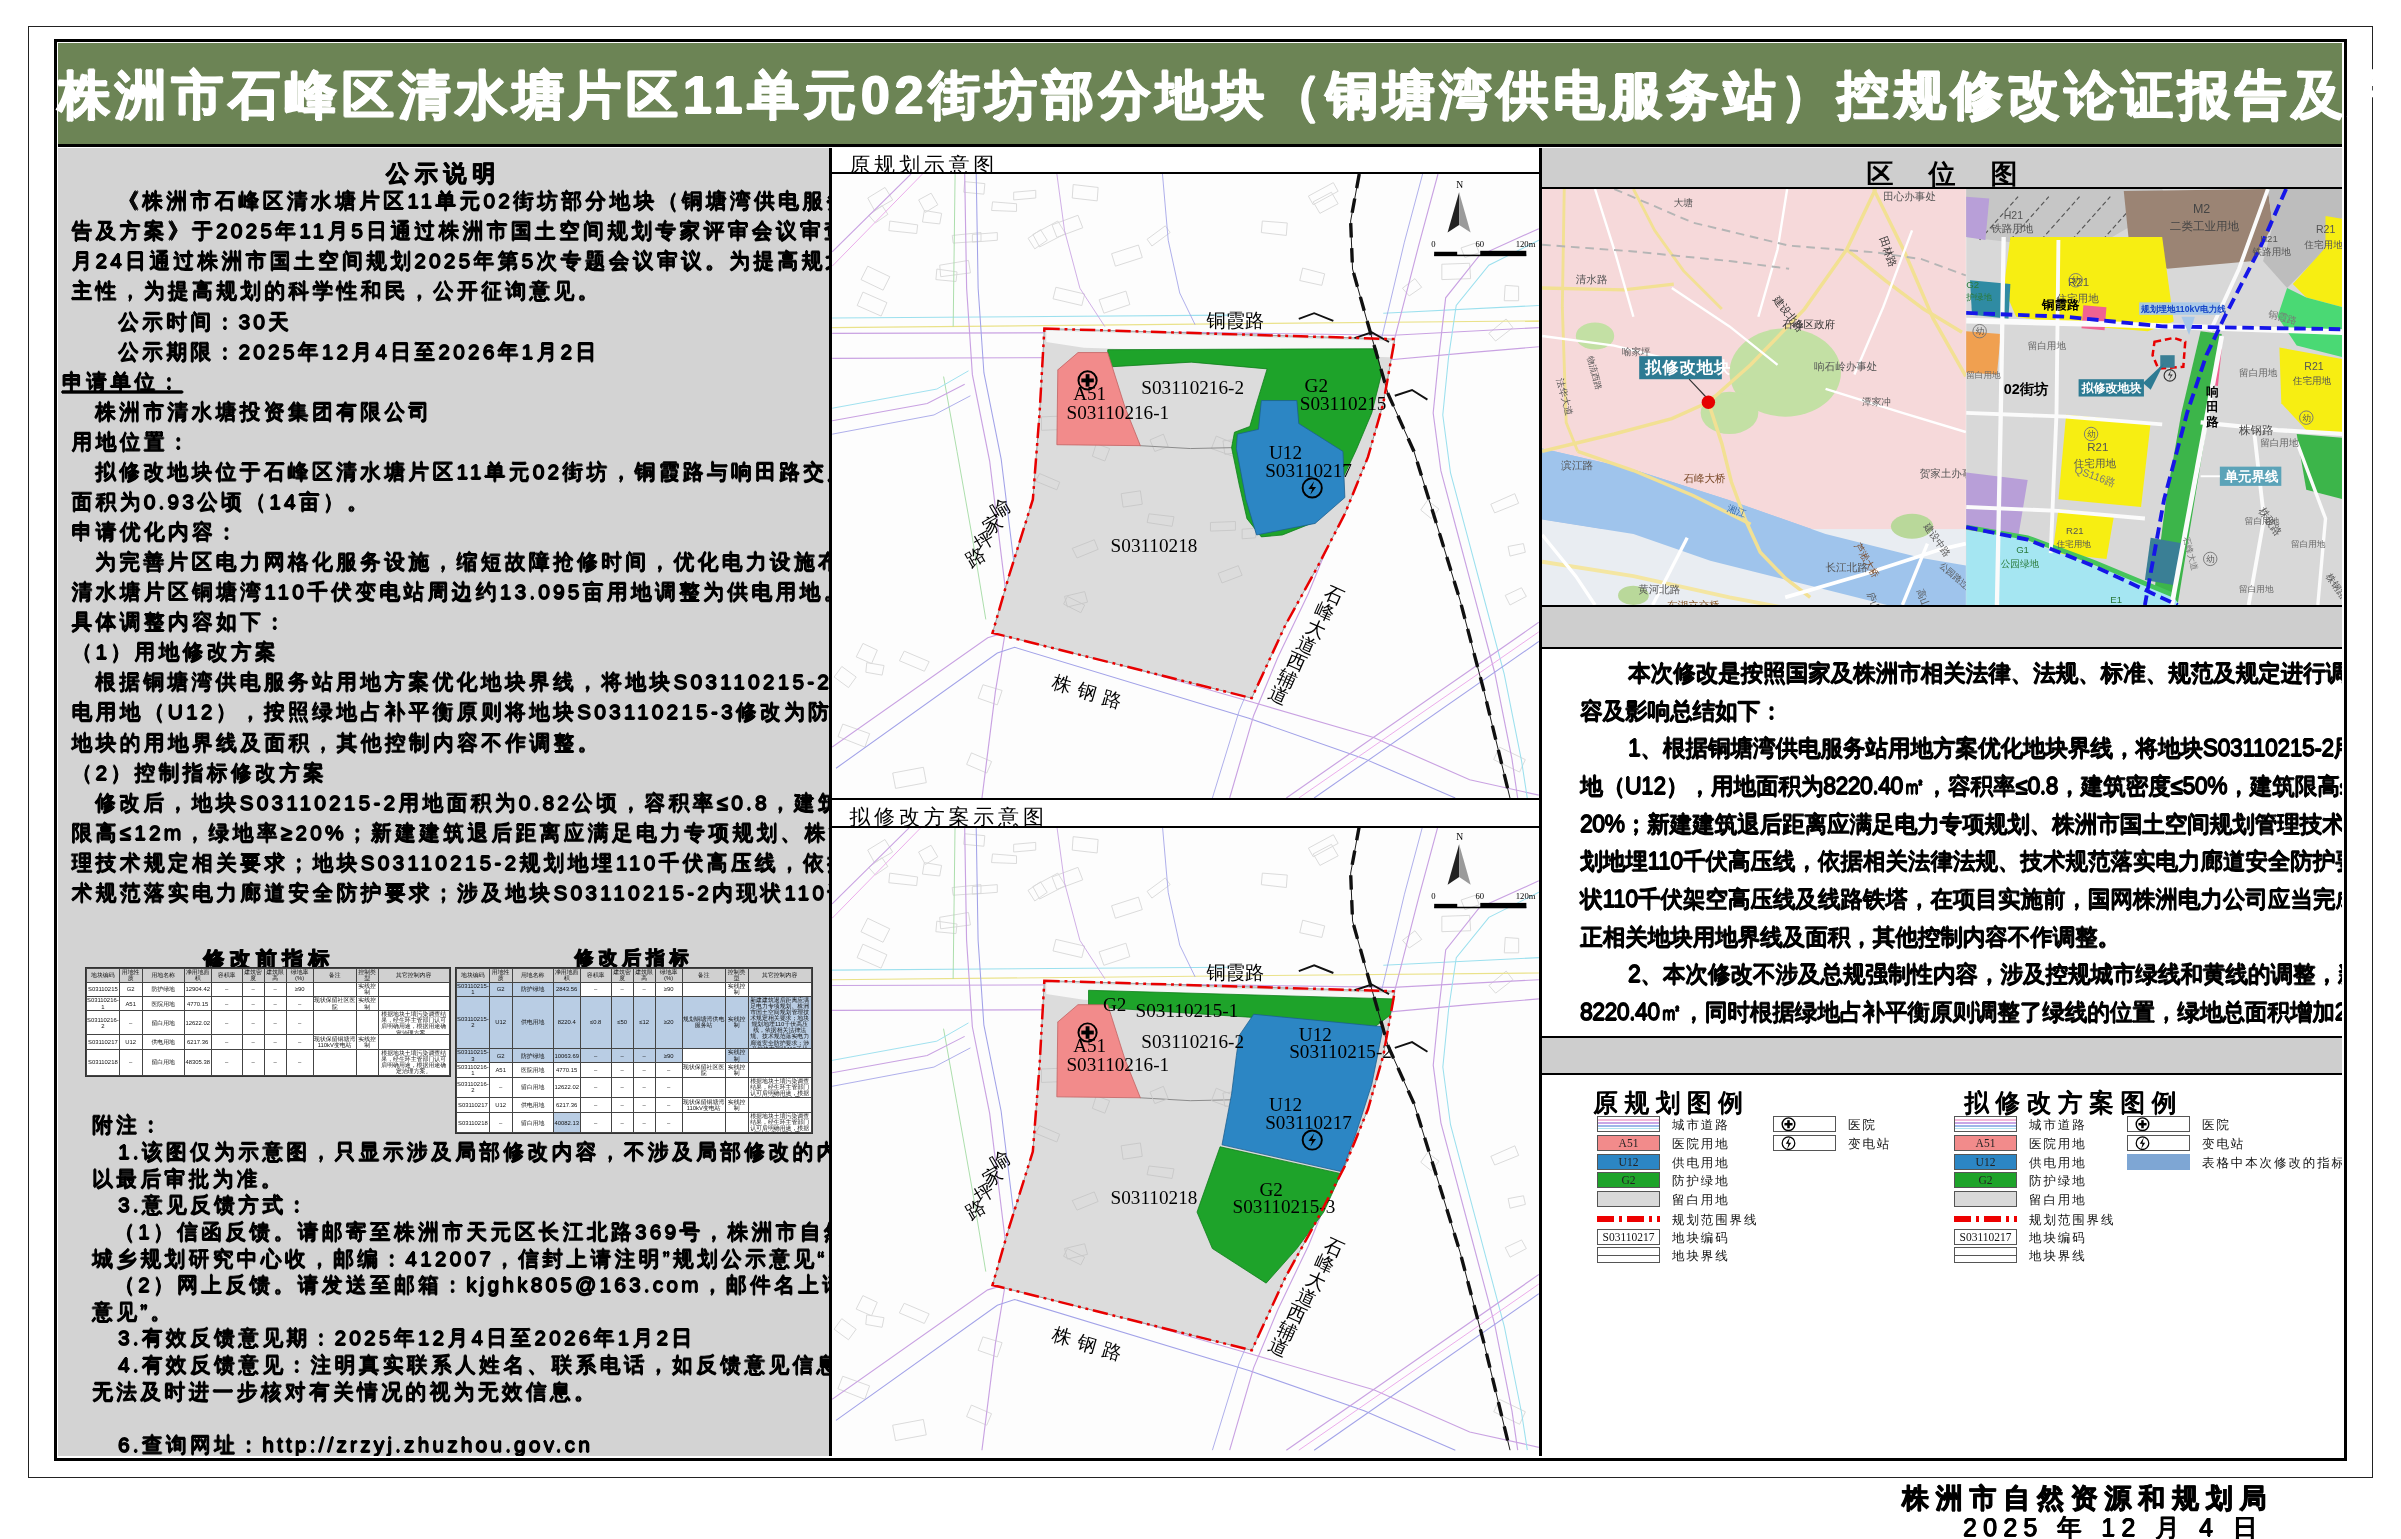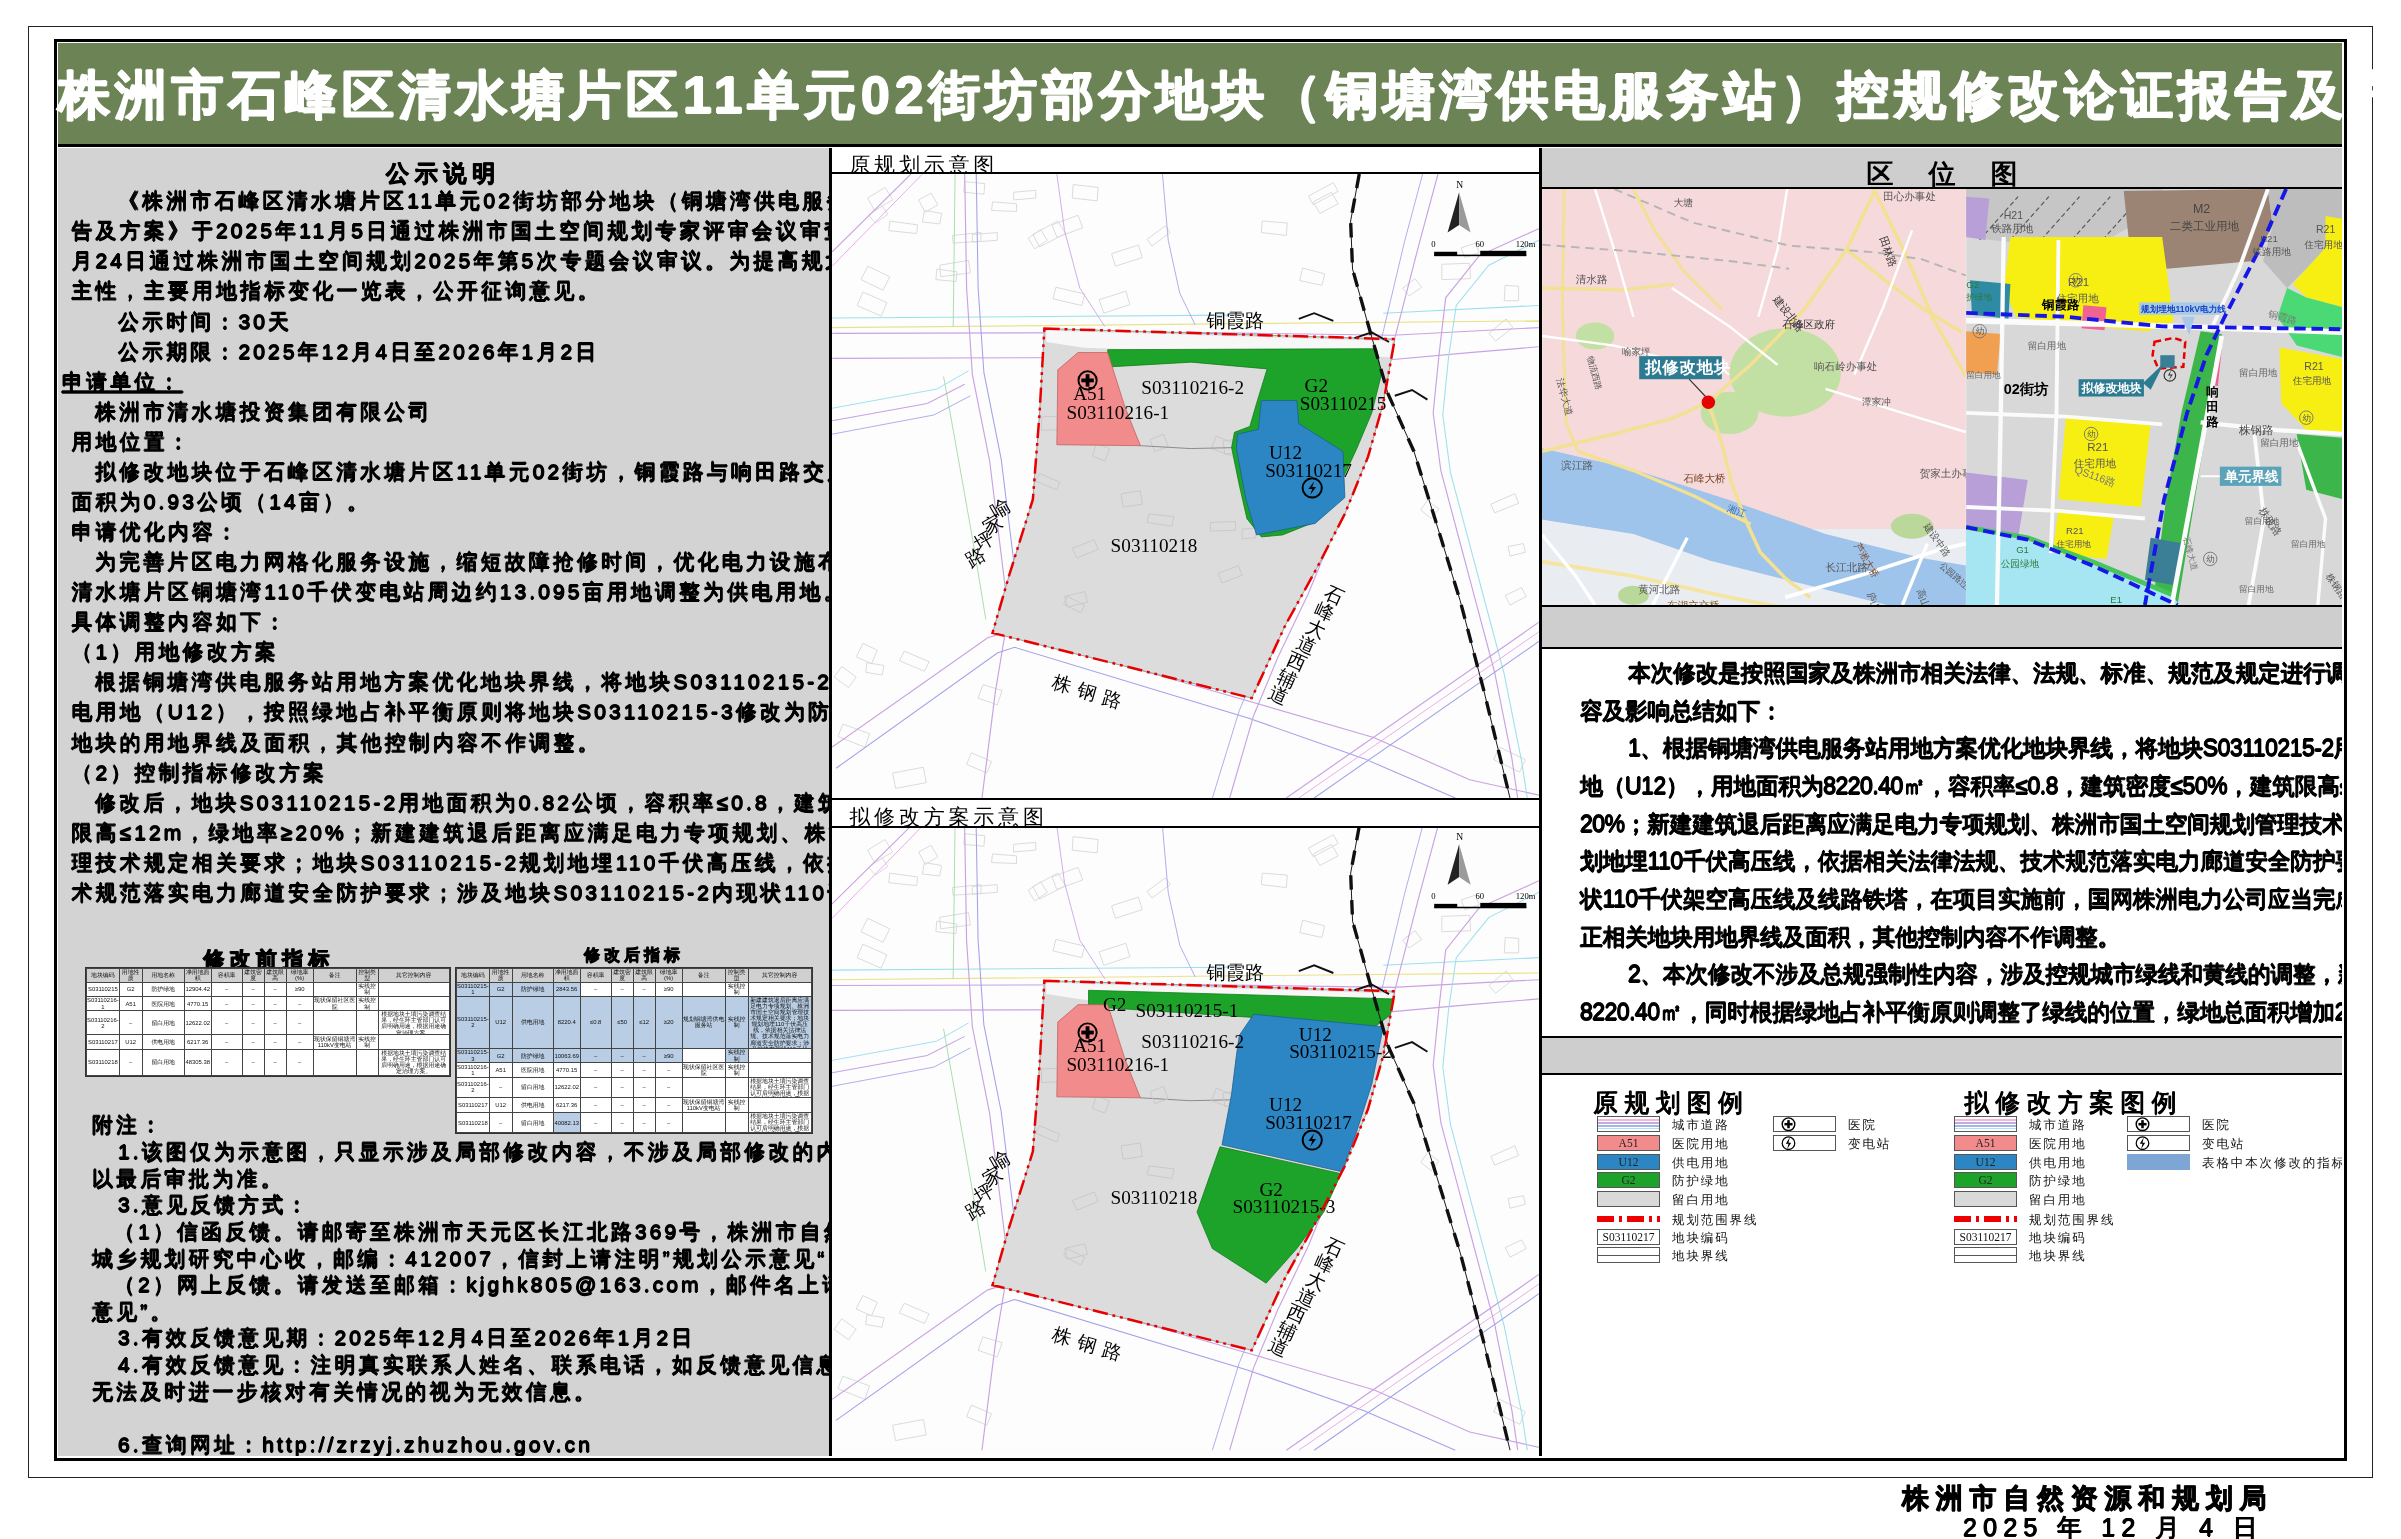--- a/index.html
+++ b/index.html
@@ -24,21 +24,21 @@
 
 <div class="abs" style="left:58px;top:61px;width:2284px;text-align:center;font-size:52px;font-weight:bold;color:#fff;letter-spacing:4.8px;white-space:pre;text-shadow:0.9px 0 #fff,-0.9px 0 #fff,0 0.9px #fff,0 -0.9px #fff;">株洲市石峰区清水塘片区11单元02街坊部分地块（铜塘湾供电服务站）控规修改论证报告及方案征询意见公示</div>
 
 <div class="abs" style="left:58px;top:148px;width:771px;height:1308px;background:#d3d3d3;overflow:hidden;">
 
 <div class="abs cjk" style="left:0px;top:9.6px;width:771px;text-align:center;font-size:23px;font-weight:bold;">公示说明</div>
 
 <div class="ln" style="left:60px;top:42px;">《株洲市石峰区清水塘片区11单元02街坊部分地块（铜塘湾供电服务站）控规修改论证报</div>
 <div class="ln" style="left:13.4px;top:72px;">告及方案》于2025年11月5日通过株洲市国土空间规划专家评审会议审查，2025年11</div>
 <div class="ln" style="left:13.4px;top:102px;">月24日通过株洲市国土空间规划2025年第5次专题会议审议。为提高规划的科学性和民</div>
-<div class="ln" style="left:13.4px;top:132px;">主性，主要用地指标变化一览表，公开征询意见。</div>
+<div class="ln" style="left:13.4px;top:132px;">主性，为提高规划的科学性和民，公开征询意见。</div>
 <div class="ln" style="left:60px;top:163px;">公示时间：30天</div>
 <div class="ln" style="left:60px;top:193px;">公示期限：2025年12月4日至2026年1月2日</div>
 <div class="ln" style="left:4px;top:223px;text-decoration:underline;">申请单位：</div>
 <div class="ln" style="left:37px;top:253px;">株洲市清水塘投资集团有限公司</div>
 <div class="ln" style="left:13.4px;top:283px;">用地位置：</div>
 <div class="ln" style="left:37px;top:313px;">拟修改地块位于石峰区清水塘片区11单元02街坊，铜霞路与响田路交叉口西南侧，用地</div>
 <div class="ln" style="left:13.4px;top:343px;">面积为0.93公顷（14亩）。</div>
 <div class="ln" style="left:13.4px;top:373px;">申请优化内容：</div>
 <div class="ln" style="left:37px;top:403px;">为完善片区电力网格化服务设施，缩短故障抢修时间，优化电力设施布局，申请同意将原</div>
 <div class="ln" style="left:13.4px;top:433px;">清水塘片区铜塘湾110千伏变电站周边约13.095亩用地调整为供电用地。</div>
@@ -47,21 +47,21 @@
 <div class="ln" style="left:37px;top:523px;">根据铜塘湾供电服务站用地方案优化地块界线，将地块S03110215-2用地性质修改为供</div>
 <div class="ln" style="left:13.4px;top:553px;">电用地（U12），按照绿地占补平衡原则将地块S03110215-3修改为防护绿地，同步修正相关</div>
 <div class="ln" style="left:13.4px;top:584px;">地块的用地界线及面积，其他控制内容不作调整。</div>
 <div class="ln" style="left:13.4px;top:614px;">（2）控制指标修改方案</div>
 <div class="ln" style="left:37px;top:644px;">修改后，地块S03110215-2用地面积为0.82公顷，容积率≤0.8，建筑密度≤50%，建筑</div>
 <div class="ln" style="left:13.4px;top:674px;">限高≤12m，绿地率≥20%；新建建筑退后距离应满足电力专项规划、株洲市国土空间规划管</div>
 <div class="ln" style="left:13.4px;top:704px;">理技术规定相关要求；地块S03110215-2规划地埋110千伏高压线，依据相关法律法规、技</div>
 <div class="ln" style="left:13.4px;top:734px;">术规范落实电力廊道安全防护要求；涉及地块S03110215-2内现状110千伏架空高压线及线</div>
 
 <div class="abs cjk" style="left:115px;top:797px;width:192px;text-align:center;font-size:21px;font-weight:bold;">修改前指标</div>
-<div class="abs cjk" style="left:480px;top:797px;width:192px;text-align:center;font-size:16px;font-weight:bold;">修改后指标</div>
+<div class="abs cjk" style="left:480px;top:797px;width:192px;text-align:center;font-size:19px;font-weight:bold;">修改后指标</div>
 
 <div class="abs" style="left:27px;top:819px;border:1.9px solid #333;background:#fff;">
 <table style="table-layout:fixed;border-collapse:collapse;">
 <tbody>
             <tr style="height:13.4px;background:#d0d0d0;">
 <td style="width:30px;border:1px solid #444;font-size:5.9px;text-align:center;line-height:6px;padding:0;color:#111;">
                 <div style="max-height:12.5px;overflow:hidden;">地块编码</div>
               </td>
 <td style="width:22px;border:1px solid #444;font-size:5.9px;text-align:center;line-height:6px;padding:0;color:#111;">
                 <div style="max-height:12.5px;overflow:hidden;">用地性质</div>

